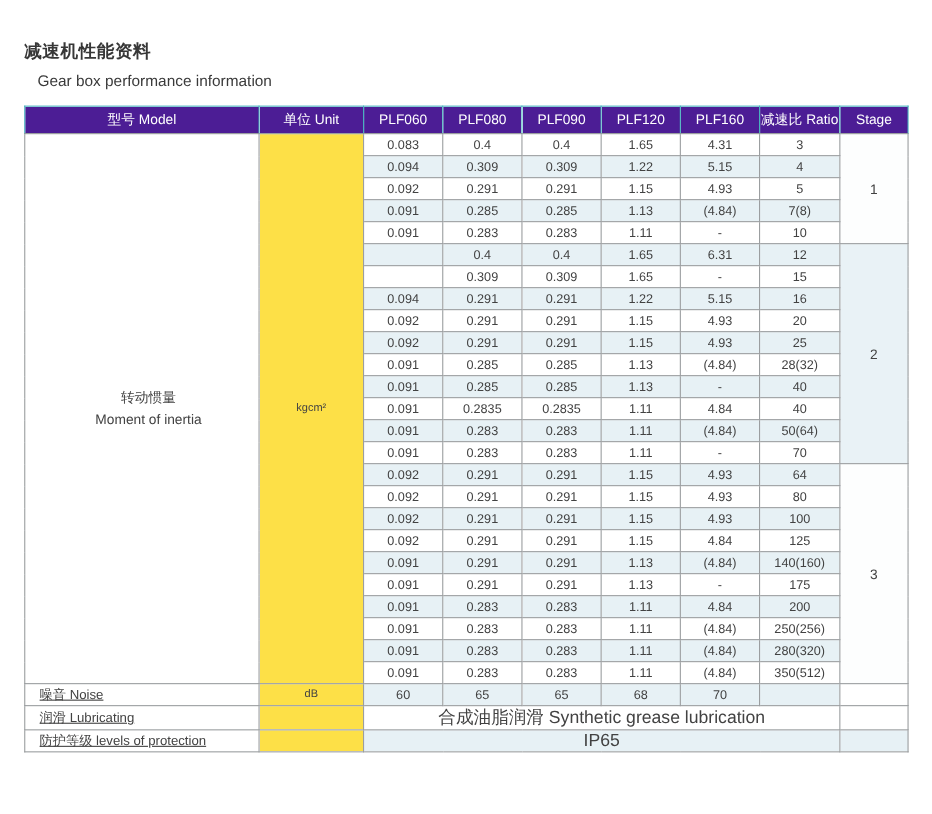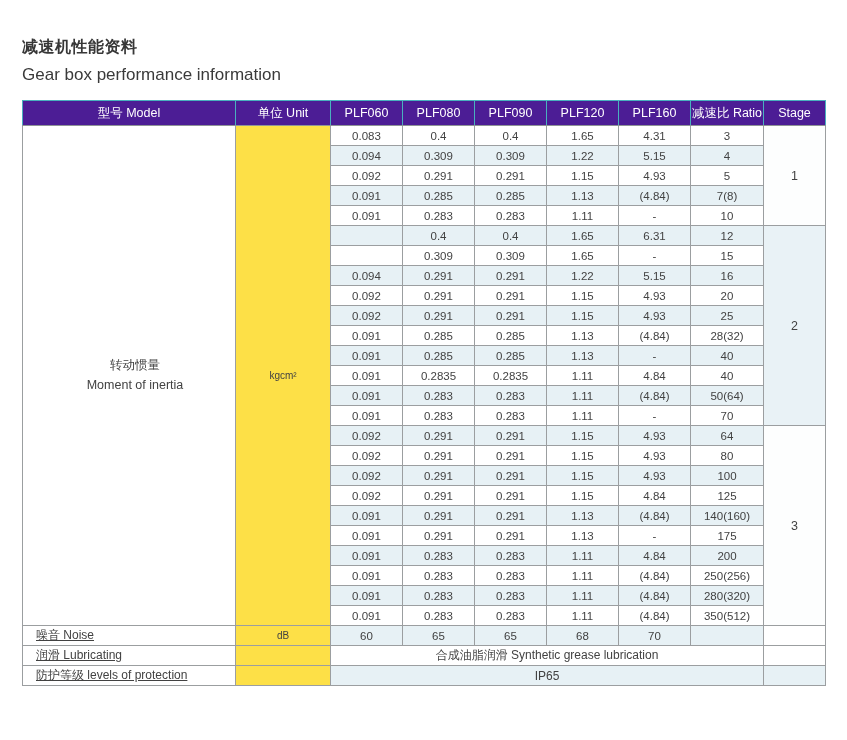--- a/index.html
+++ b/index.html
@@ -11,22 +11,22 @@
     color: #3d3d3d;
     overflow: hidden;
   }
   .page { padding: 37px 22px 0 22px; }
 
   .title-zh {
     font-size: 16px; font-weight: 700; color: #373737;
     margin: 0 0 7px 0; letter-spacing: 0.5px;
   }
   .title-en {
-    font-size: 17px; color: #3a3a3a;
-    margin: 0 0 15px 0;
+    font-size: 14px; color: #3a3a3a;
+    margin: 0 0 15px 12px;
   }
 
   table.perf {
     border-collapse: collapse;
     table-layout: fixed;
     width: 803px;
   }
   .perf td {
     border: 1px solid #9b9ea0;
     font-size: 11.5px;
@@ -66,21 +66,21 @@
   .perf td.stage-cell { font-size: 12.5px; }
   .perf td.stage-s1, .perf td.stage-s3 { background: #fdfefe; }
   .perf td.stage-s2 { background: #e9f2f6; }
 
   .perf td.lbl {
     text-align: left;
     padding-left: 13px;
     font-size: 12px;
     text-decoration: underline;
   }
-  .perf td.span-val { font-size: 12px; }
+  .perf td.span-val { font-size: 16px; }
 </style>
 </head>
 <body>
 
 <div class="page">
 
   <div class="title-zh">减速机性能资料</div>
   <div class="title-en">Gear box performance information</div>
 
   <table class="perf">

